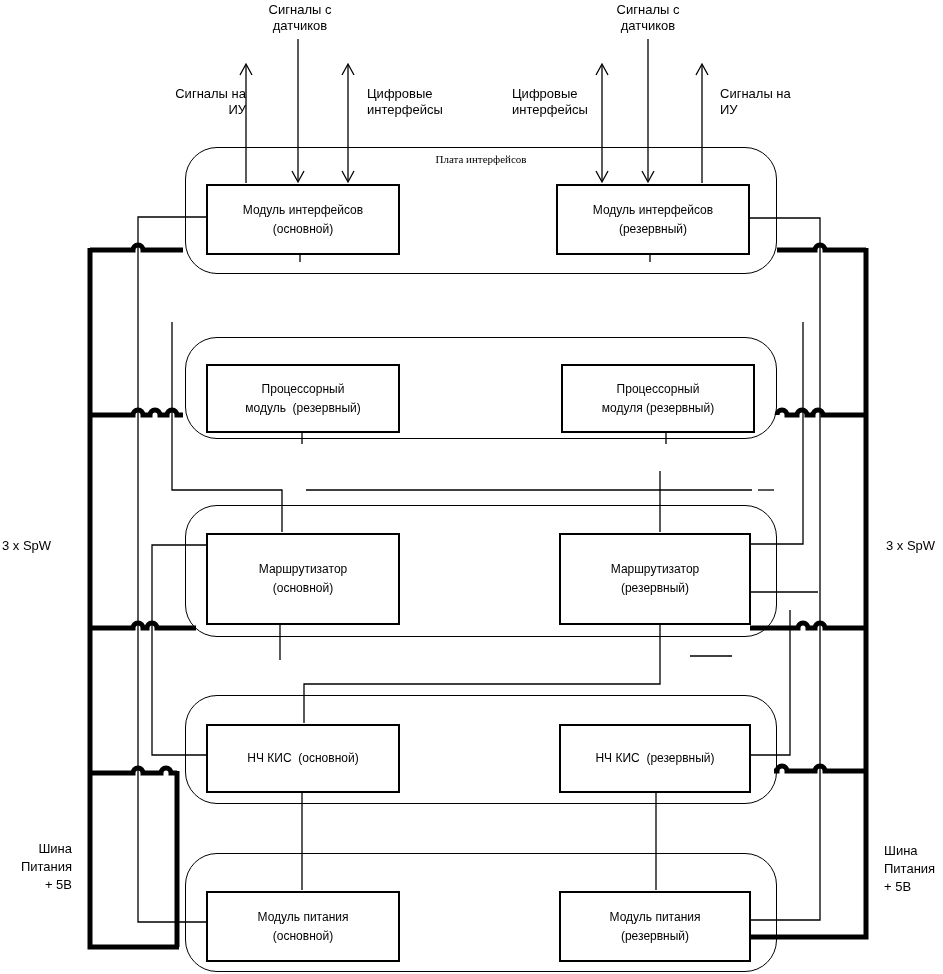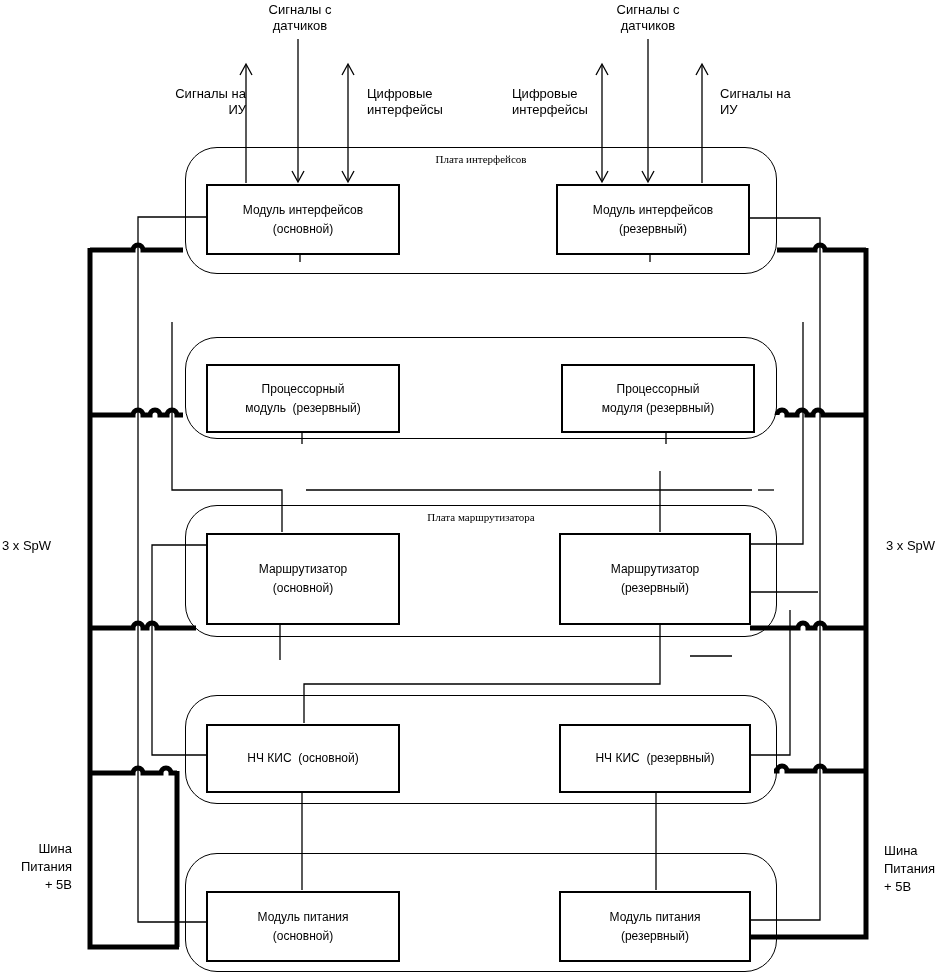--- a/index.html
+++ b/index.html
@@ -147,21 +147,20 @@
       <span>Процессорный</span>
       <span>модуль  (резервный)</span>
     </div>
     <div class="module" style="left:375px;top:26px;width:190px;height:65px">
       <span>Процессорный</span>
       <span>модуля (резервный)</span>
     </div>
   </div>
 
   <div class="board" style="left:185px;top:505px;width:590px;height:130px">
-    <div class="board-title" style="top:5px">Плата маршрутизатора</div>
     <div class="module" style="left:20px;top:27px;width:190px;height:88px">
       <span>Маршрутизатор</span>
       <span>(основной)</span>
     </div>
     <div class="module" style="left:373px;top:27px;width:188px;height:88px">
       <span>Маршрутизатор</span>
       <span>(резервный)</span>
     </div>
   </div>
 

